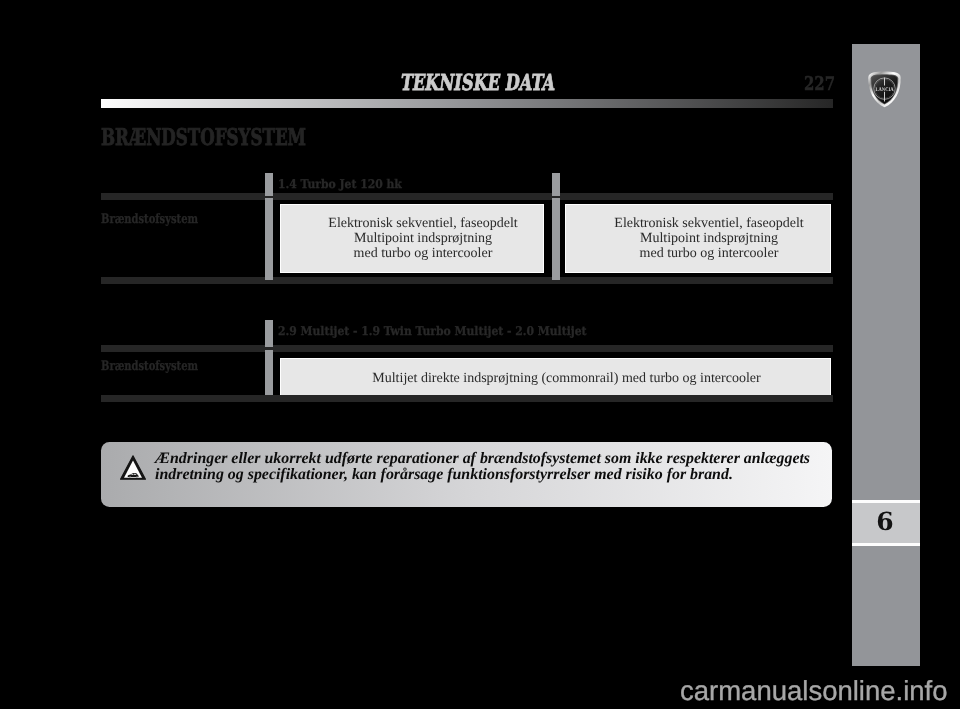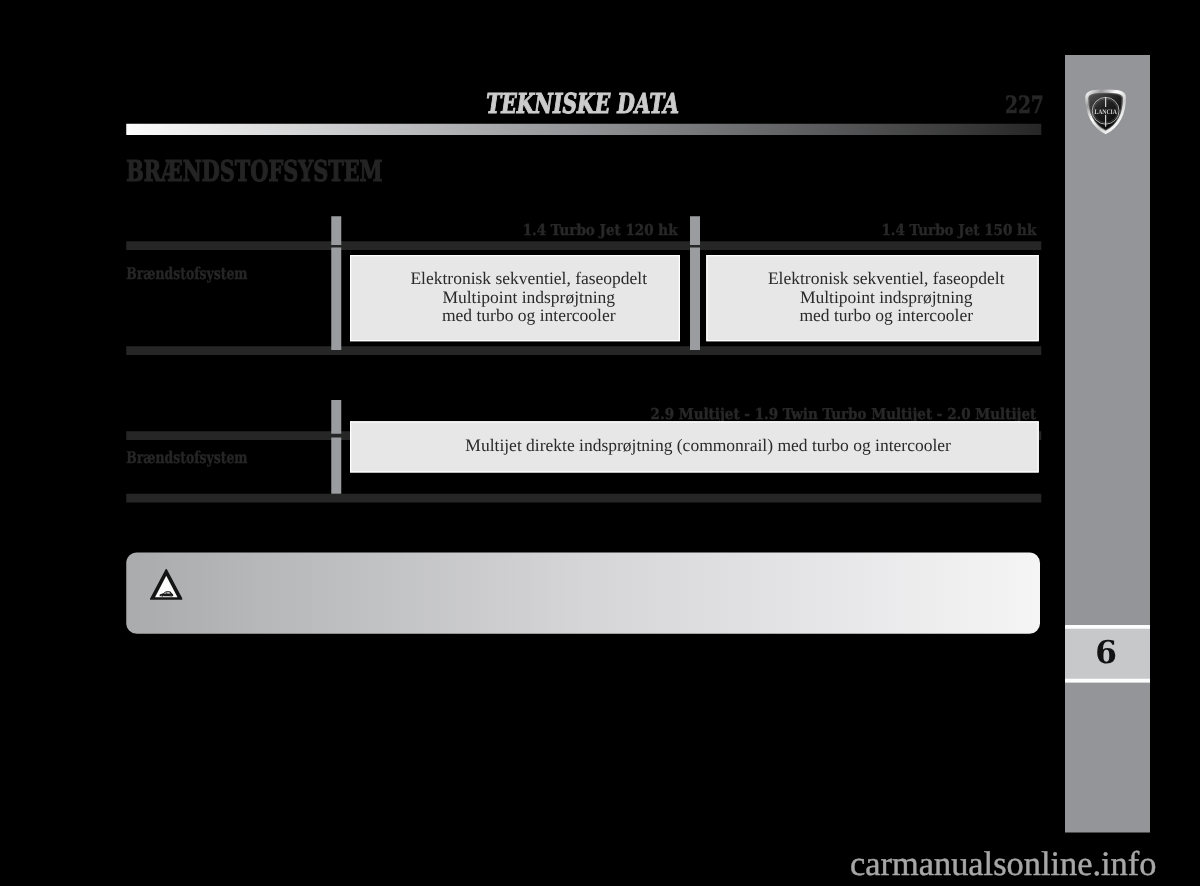--- a/index.html
+++ b/index.html
@@ -1,42 +1,42 @@
 <!DOCTYPE html>
 <html><head>
 <meta charset="utf-8">
 <style>
   html,body{margin:0;padding:0;background:#000;}
   body{width:960px;height:709px;overflow:hidden;
        font-family:"Liberation Serif",serif;-webkit-font-smoothing:antialiased;text-rendering:geometricPrecision;}
   .page{position:relative;width:960px;height:709px;background:#000;}
 
   
-  .hdr-title{position:absolute;left:0;top:70px;width:932px;text-align:center;
+  .hdr-title{position:absolute;left:12px;top:70px;width:932px;text-align:center;
     font-family:"DejaVu Serif Condensed","DejaVu Serif",serif;font-weight:bold;font-style:italic;
     font-size:22px;color:#cccccc;-webkit-text-stroke:0.8px #cccccc;}
   .hdr-title span{display:inline-block;transform:scaleX(0.82);}
   .hdr-page{position:absolute;left:804px;top:73px;
     font-family:"DejaVu Serif Condensed","DejaVu Serif",serif;
     font-weight:bold;font-size:19px;color:#262626;-webkit-text-stroke:0.4px #262626;
     transform:scaleX(0.87);transform-origin:left top;}
   .hdr-rule{position:absolute;left:101px;top:99px;width:732px;height:9px;
     background:linear-gradient(to right,#fdfdfd 0%,#949598 49%,#262626 100%);}
 
   
   .sec-title{position:absolute;left:101px;top:124px;
     font-family:"DejaVu Serif Condensed","DejaVu Serif",serif;
     font-weight:bold;font-size:23px;color:#242424;-webkit-text-stroke:0.85px #242424;
     transform:scaleX(0.805);transform-origin:left top;}
 
   
   .rule{position:absolute;left:0;width:732px;height:7px;background:#262626;}
   .vbar{position:absolute;width:8px;background:#9a9c9f;z-index:3;}
   .colhdr{position:absolute;font-family:"DejaVu Serif Condensed","DejaVu Serif",serif;
-    font-weight:bold;font-size:12px;color:#282828;text-align:right;
+    font-weight:bold;font-size:12px;color:#282828;text-align:left;
     -webkit-text-stroke:0.3px #282828;}
   .rowlabel{position:absolute;font-family:"DejaVu Serif Condensed","DejaVu Serif",serif;
     font-weight:bold;font-size:13px;color:#262626;
     -webkit-text-stroke:0.3px #262626;
     transform:scaleX(0.85);transform-origin:left top;}
   .cell{position:absolute;background:#e7e7e7;border:1px solid #ffffff;
     box-sizing:border-box;display:flex;align-items:center;justify-content:center;
     text-align:center;font-size:14px;color:#2a2a2a;line-height:15.3px;padding-left:22px;}
 
   
@@ -51,41 +51,40 @@
   .sidebar{position:absolute;left:852px;top:44px;width:68px;height:622px;background:#939599;}
   .chapbox{position:absolute;left:852px;top:500px;width:68px;height:46px;
     background:#c7c8ca;border-top:3px solid #fdfdfd;border-bottom:3px solid #fdfdfd;
     box-sizing:border-box;display:flex;align-items:center;justify-content:center;
     font-size:25px;font-weight:bold;color:#131313;padding-right:2px;padding-bottom:4px;
     font-family:"DejaVu Serif",serif;}
   .logo{position:absolute;left:866px;top:71px;width:37px;height:37px;}
 
   
   .watermark{position:absolute;left:680px;top:675px;
-    font-family:Liberation Serif, serif;font-size:27.5px;color:#a7a7a7;letter-spacing:0px;
+    font-family:Liberation Sans, sans-serif;font-size:27.5px;color:#a7a7a7;letter-spacing:0px;
     -webkit-text-stroke:0.35px #a7a7a7;}
 </style>
 </head>
 <body>
 
 <div class="page">
 
   <div class="hdr-title"><span>TEKNISKE DATA</span></div>
   <div class="hdr-page">227</div>
   <div class="hdr-rule"></div>
 
   <div class="sec-title">BRÆNDSTOFSYSTEM</div>
 
   <div class="vbar" style="left:265px;top:173px;height:23px;"></div>
   <div class="vbar" style="left:265px;top:198px;height:82px;"></div>
   <div class="vbar" style="left:552px;top:173px;height:23px;"></div>
   <div class="vbar" style="left:552px;top:198px;height:82px;"></div>
   <div class="rule" style="left:101px;top:193px;"></div>
   <div class="colhdr" style="left:278px;top:177px;width:264px;">1.4 Turbo Jet 120 hk</div>
-  <div class="colhdr" style="left:563px;top:177px;width:266px;">1.4 Turbo Jet 150 hk</div>
   <div class="rowlabel" style="left:101px;top:212px;">Brændstofsystem</div>
   <div class="cell" style="left:280px;top:204px;width:264px;height:69px;">
     <div>
       <div>Elektronisk sekventiel, faseopdelt</div>
       <div>Multipoint indsprøjtning</div>
       <div>med turbo og intercooler</div>
     </div>
   </div>
   <div class="cell" style="left:565px;top:204px;width:266px;height:69px;">
     <div>
@@ -94,21 +93,21 @@
       <div>med turbo og intercooler</div>
     </div>
   </div>
   <div class="rule" style="left:101px;top:277px;"></div>
 
   <div class="vbar" style="left:265px;top:320px;height:27px;"></div>
   <div class="vbar" style="left:265px;top:350px;height:45px;"></div>
   <div class="rule" style="left:101px;top:345px;"></div>
   <div class="colhdr" style="left:278px;top:324px;width:551px;">2.9 Multijet - 1.9 Twin Turbo Multijet - 2.0 Multijet</div>
   <div class="rowlabel" style="left:101px;top:359px;">Brændstofsystem</div>
-  <div class="cell" style="left:280px;top:337px;width:551px;height:41px;">Multijet direkte indsprøjtning (commonrail) med turbo og intercooler</div>
+  <div class="cell" style="left:280px;top:358px;width:551px;height:41px;">Multijet direkte indsprøjtning (commonrail) med turbo og intercooler</div>
   <div class="rule" style="left:101px;top:395px;"></div>
 
   <div class="warnbox">
     <span class="warn-icon">
       <svg viewBox="0 0 104 100" width="26" height="25" shape-rendering="geometricPrecision">
         <path d="M52 3 L102 97 L2 97 Z" fill="#141414" stroke="#141414" stroke-width="4.5" stroke-linejoin="round"></path>
         <path d="M52 22 L88 91 L16 91 Z" fill="#fcfcfc"></path>
         <g transform="translate(52,88) scale(0.64) translate(-52,-88)">
           <path fill="#161616" d="M19 88 L19 80.5 C19 79.2 20.2 78.4 22.4 77.6
                    L40 71.2 C44 67.2 48 64.2 54 63.6
@@ -117,20 +116,24 @@
                    L86.6 88 L81.5 88
                    C81.5 84.5 79 82.1 76 82.1 C73 82.1 70.6 84.5 70.6 88
                    L37.5 88 C37.5 84.5 35.1 82.1 32.1 82.1 C29.1 82.1 26.7 84.5 26.7 88 Z"></path>
           <path fill="#fcfcfc" d="M45.5 70 L53.5 67.5 L53.5 74.3 L39 74.3 Z"></path>
           <path fill="#fcfcfc" d="M56.5 67.4 L65.5 67.4 C69 67.6 71.5 70 74 74.3 L56.5 74.3 Z"></path>
           <circle fill="#161616" cx="32.1" cy="85.7" r="4.6"></circle>
           <circle fill="#161616" cx="76" cy="85.7" r="4.6"></circle>
         </g>
       </svg>
     </span>
+    <div class="warn-text">
+      <div>Ændringer eller ukorrekt udførte reparationer af brændstofsystemet som ikke respekterer anlæggets</div>
+      <div>indretning og specifikationer, kan forårsage funktionsforstyrrelser med risiko for brand.</div>
+    </div>
   </div>
 
   <div class="sidebar"></div>
   <div class="logo">
     <svg viewBox="1 0 98 107" width="37" height="37" shape-rendering="geometricPrecision">
       <defs>
         <linearGradient id="chrome" x1="0.05" y1="0.05" x2="0.95" y2="0.95">
           <stop offset="0" stop-color="#f6f6f6"></stop>
           <stop offset="0.18" stop-color="#9b9b9b"></stop>
           <stop offset="0.40" stop-color="#ffffff"></stop>

